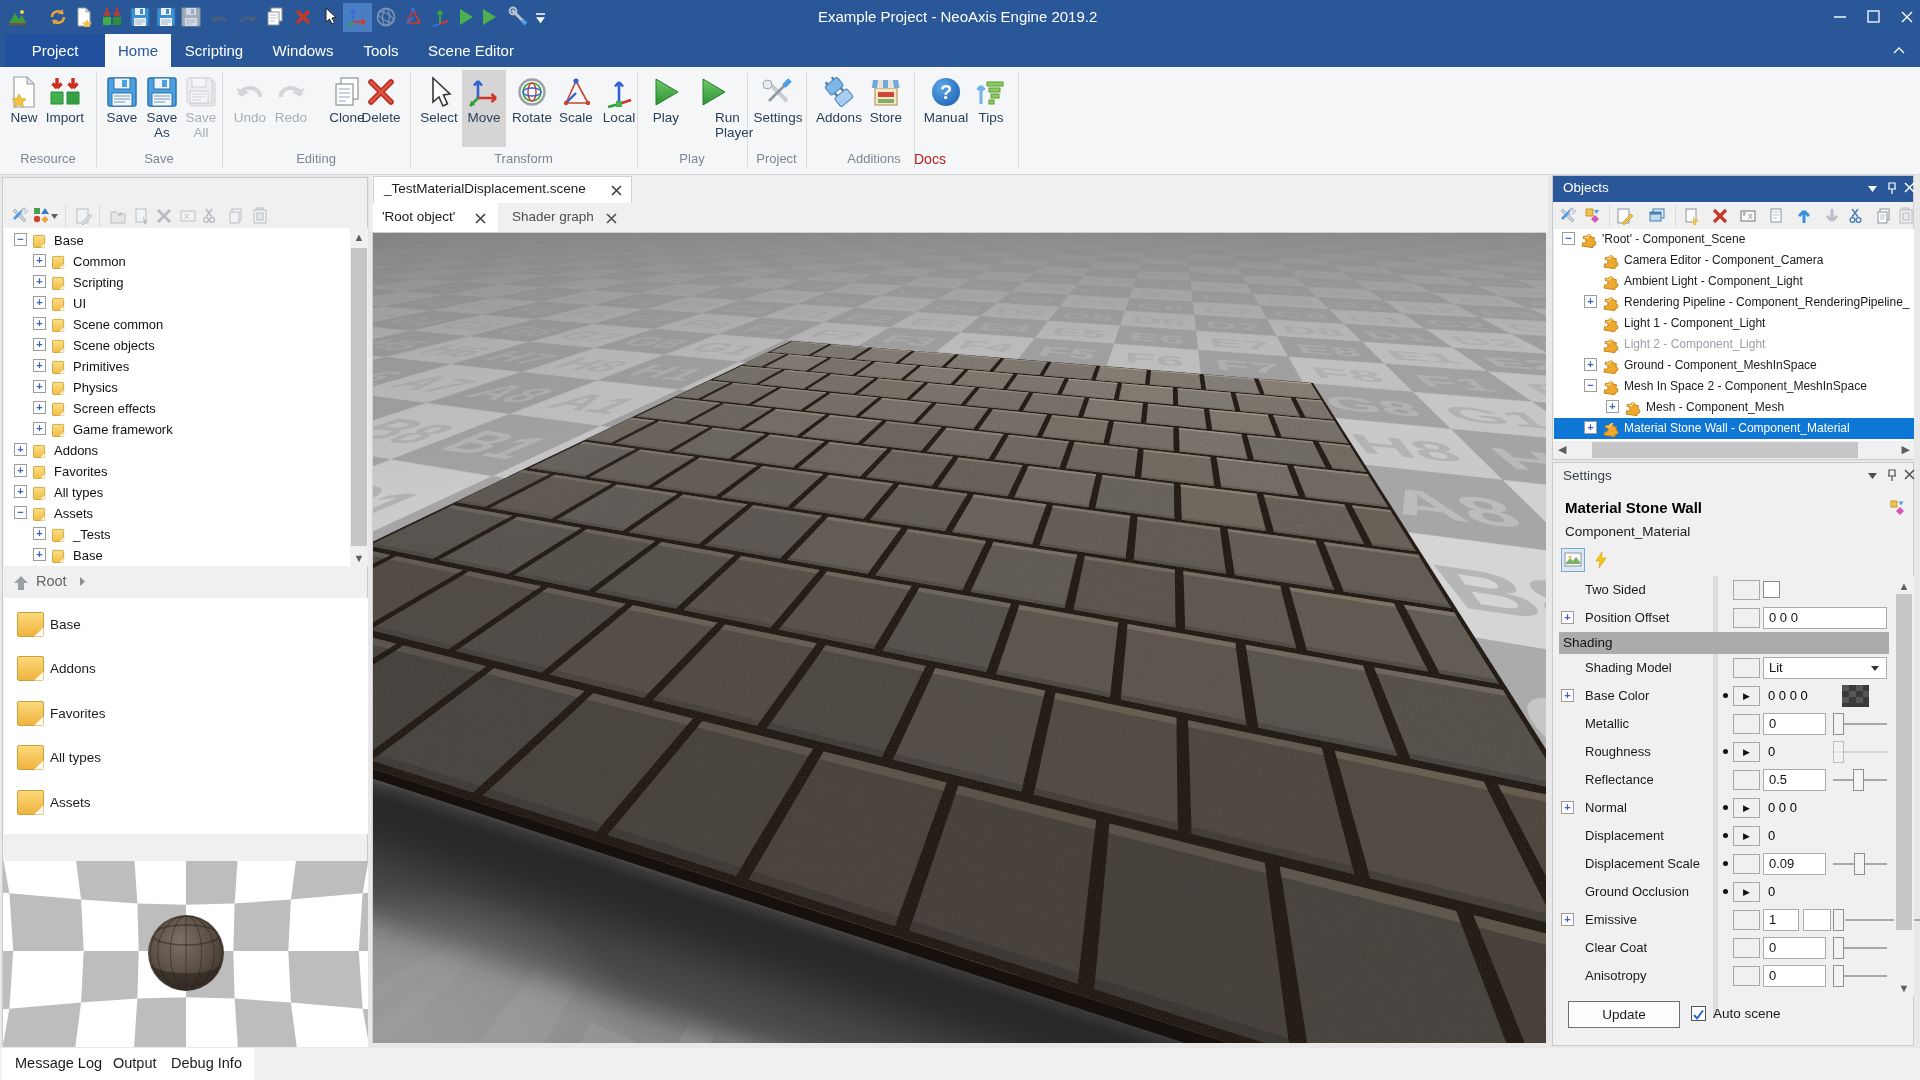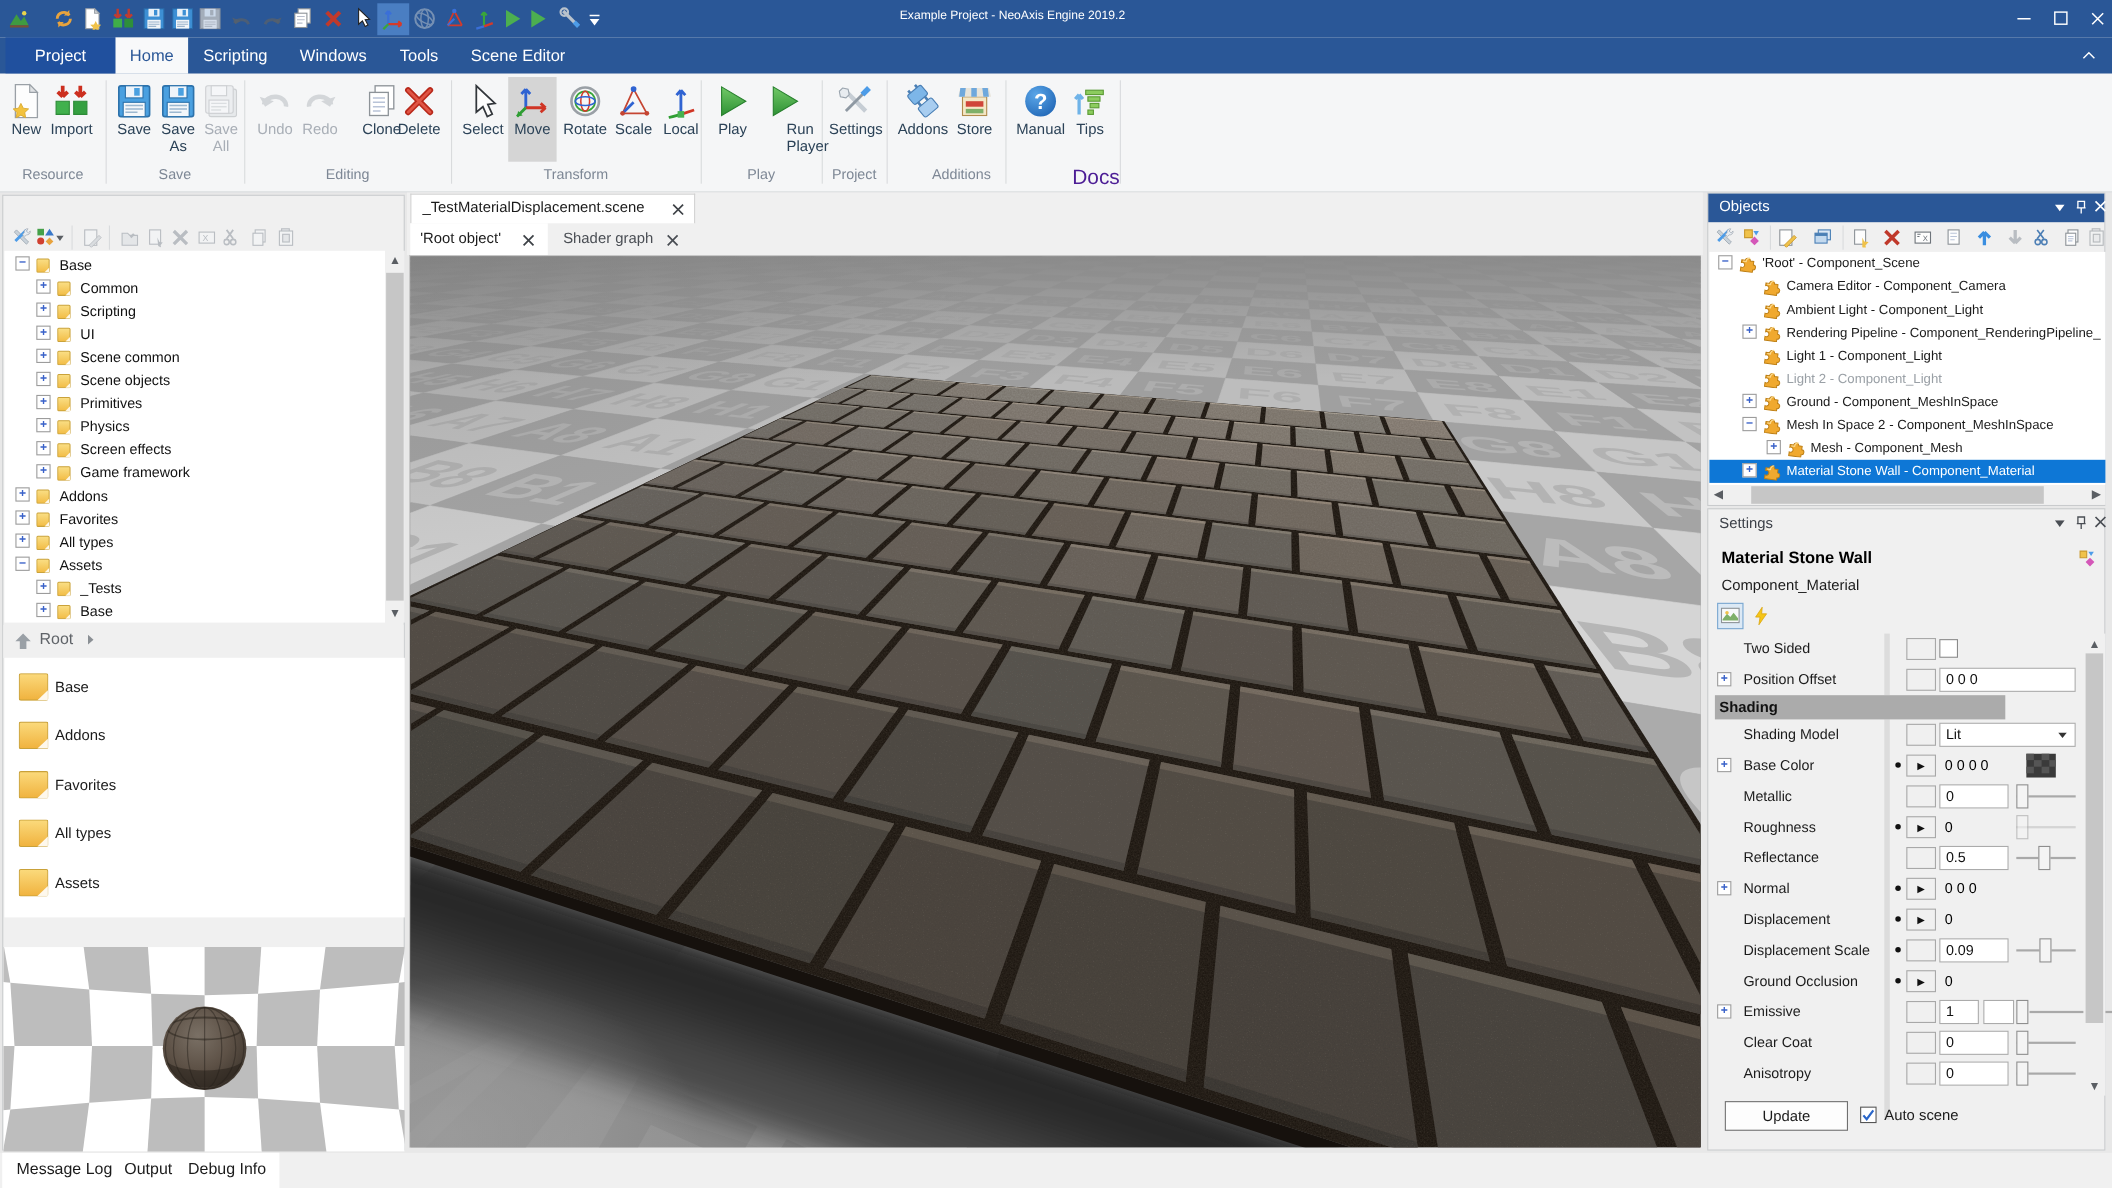--- a/index.html
+++ b/index.html
@@ -1,17 +1,17 @@
 <!DOCTYPE html>
 <html><head><meta charset="utf-8"><style>
 *{margin:0;padding:0;box-sizing:border-box;font-family:"Liberation Sans",sans-serif;}
 html,body{width:1920px;height:1080px;overflow:hidden;background:#e8e8e8;}
 .abs{position:absolute;}
 .titlebar{left:0;top:0;width:1920px;height:34px;background:#2a5797;}
-.ttl{color:#fff;font-size:11px;}
+.ttl{color:#fff;font-size:15px;}
 .menubar{left:0;top:34px;width:1920px;height:33px;background:#2a5797;}
 .mtab{position:absolute;top:0;height:33px;line-height:33px;color:#ffffff;font-size:15px;text-align:center;}
 .ribbon{left:0;top:67px;width:1920px;height:108px;background:#f5f6f7;border-bottom:1px solid #d5d7d9;}
 .rsep{position:absolute;top:6px;width:1px;height:94px;background:#d9dbdd;}
 .rbtn{position:absolute;top:3px;text-align:center;font-size:13.5px;color:#2b4257;}
 .rbtn .ic{margin:6px auto 2px auto;width:32px;height:32px;}
 .rbtn.dis{color:#a8aeb6;}
 .panel{background:#f0f0f0;border:1px solid #c9cbcd;}
 .phdr{position:absolute;left:0;top:0;width:100%;height:25px;font-size:13.5px;color:#3c4048;}
 .white{background:#fff;}
@@ -157,21 +157,21 @@
 <div class="rsep" style="left:806px;"></div>
 <div class="rsep" style="left:914px;"></div>
 <div class="rsep" style="left:1018px;"></div>
 <div style="position:absolute;left:0px;top:84px;width:96px;text-align:center;font-size:13px;color:#7d8795;">Resource</div>
 <div style="position:absolute;left:96px;top:84px;width:126px;text-align:center;font-size:13px;color:#7d8795;">Save</div>
 <div style="position:absolute;left:222px;top:84px;width:188px;text-align:center;font-size:13px;color:#7d8795;">Editing</div>
 <div style="position:absolute;left:410px;top:84px;width:227px;text-align:center;font-size:13px;color:#7d8795;">Transform</div>
 <div style="position:absolute;left:637px;top:84px;width:110px;text-align:center;font-size:13px;color:#7d8795;">Play</div>
 <div style="position:absolute;left:747px;top:84px;width:59px;text-align:center;font-size:13px;color:#7d8795;">Project</div>
 <div style="position:absolute;left:806px;top:84px;width:108px;text-align:center;font-size:13px;color:#7d8795;padding-left:28px;">Additions</div>
-<div style="position:absolute;left:914px;top:84px;width:104px;text-align:right;font-size:19px;color:#4c1d95;">Docs</div>
+<div style="position:absolute;left:914px;top:84px;width:104px;text-align:left;font-size:14px;color:#b91c1c;">Docs</div>
 <div class="abs" style="left:462px;top:3px;width:44px;height:77px;background:#d5d5d5;"></div>
 <div class="rbtn" style="left:4px;width:40px;">
       <div class="ic" style=""><svg width="32" height="32" viewBox="0 0 32 32">
           <path d="M6 1 h13 l7 7 v23 h-20 z" fill="#fdfdfd" stroke="#9aa0a6" stroke-width="1.2"></path>
           <path d="M19 1 l7 7 h-7 z" fill="#e0e2e4" stroke="#9aa0a6"></path>
           <path d="M8 22 l2.2 4.4 4.8.6-3.5 3.3.8 4.7-4.3-2.3-4.3 2.3.8-4.7-3.5-3.3 4.8-.6 z" fill="#f2c23e" stroke="#d9a82c" stroke-width="0.8" transform="translate(3,-4)"></path>
         </svg></div>
       <div style="line-height:15px;">New</div>
     </div>
 <div class="rbtn" style="left:42px;width:46px;">
@@ -2119,21 +2119,21 @@
     </svg>
 <div class="abs" style="left:160px;top:113px;width:5px;height:56px;background:#dcdcdc;"></div>
 <div class="abs" style="left:160px;top:191px;width:5px;height:364px;background:#dcdcdc;"></div>
 <div class="setlbl" style="left:32px;top:113px;">Two Sided</div>
 <div class="sbox" style="left:180px;top:117px;"></div>
 <div class="abs" style="left:210px;top:118px;width:17px;height:17px;background:#fff;border:1px solid #8a8a8a;"></div>
 <div class="setlbl" style="left:32px;top:141px;">Position Offset</div>
 <span class="eb" style="left:8px;top:148px;">+</span>
 <div class="sbox" style="left:180px;top:145px;"></div>
 <div class="sfield" style="left:210px;top:144px;width:124px;">0 0 0</div>
-<div class="abs" style="left:6px;top:169px;width:264px;height:22px;background:#ababab;font-weight:bold;">
+<div class="abs" style="left:6px;top:169px;width:330px;height:22px;background:#ababab;">
       <span class="abs" style="left:4px;top:3px;font-size:13.5px;color:#111;">Shading</span>
     </div>
 <div class="setlbl" style="left:32px;top:191px;">Shading Model</div>
 <div class="sbox" style="left:180px;top:195px;"></div>
 <div class="sfield" style="left:210px;top:194px;width:124px;">Lit<svg class="abs" style="right:6px;top:8px" width="9" height="6">
         <path d="M0 0 h8 l-4 5 z" fill="#333"></path>
       </svg></div>
 <div class="setlbl" style="left:32px;top:219px;">Base Color</div>
 <span class="eb" style="left:8px;top:226px;">+</span>
 <div class="bullet" style="left:170px;top:230px;"></div>

